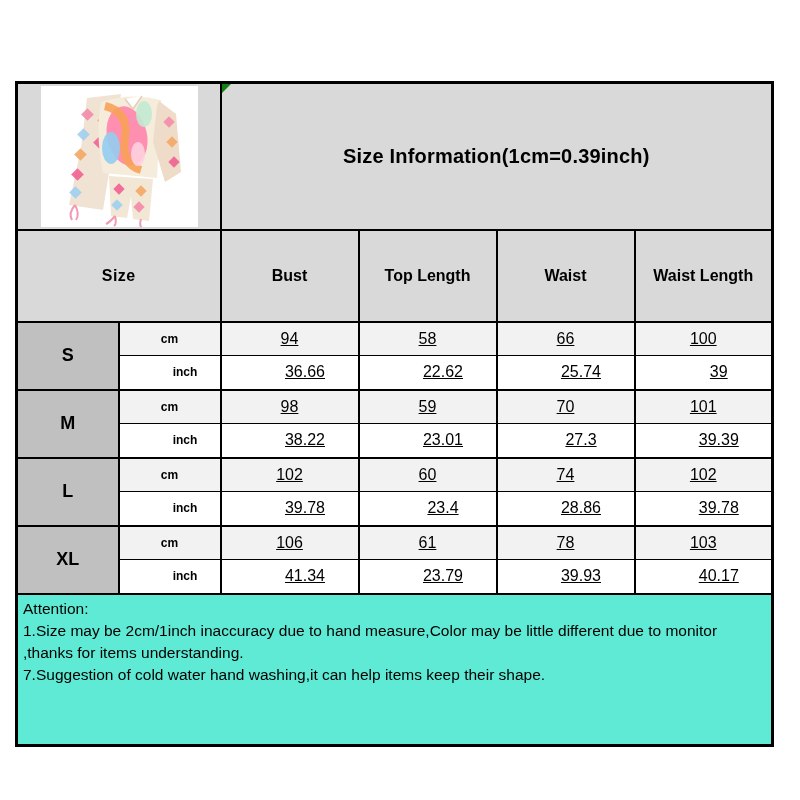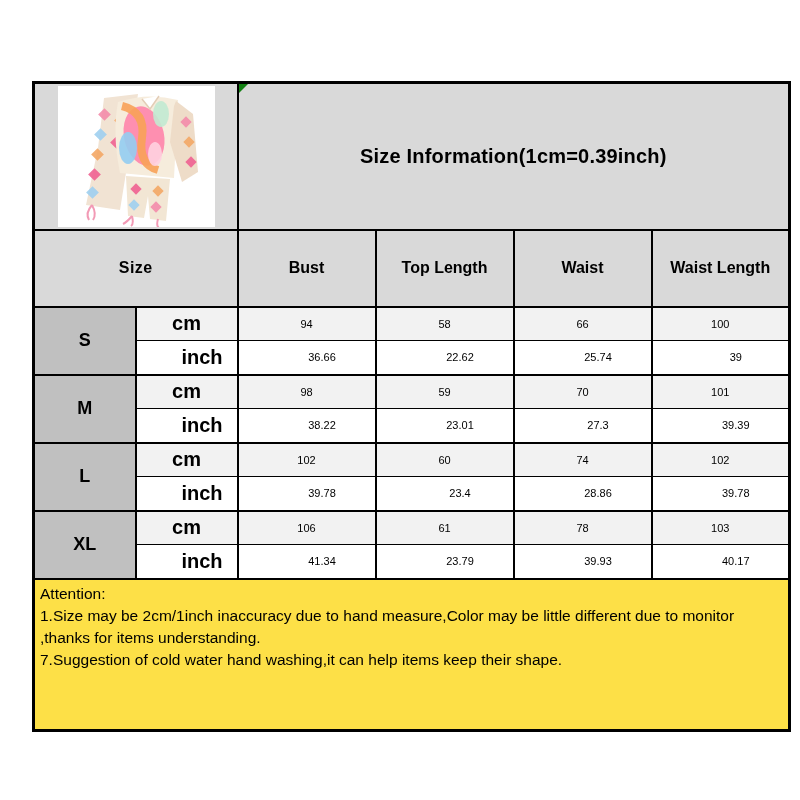--- a/index.html
+++ b/index.html
@@ -9,21 +9,21 @@
     background: #ffffff;
     font-family: "Liberation Sans", sans-serif;
     color: #000;
     position: relative;
     overflow: hidden;
   }
   .canvas { position: absolute; left: 0; top: 0; width: 800px; height: 800px; background: #fff; }
 
   table.size-table {
     position: absolute;
-    left: 32px; top: 81px;
+    left: 15px; top: 81px;
     width: 756px;
     border-collapse: collapse;
     table-layout: fixed;
     border: 3px solid #000;
   }
   td { border: 2px solid #000; text-align: center; vertical-align: middle; padding: 0; }
 
   
   .r-title { height: 147px; }
   .img-cell { background: #d9d9d9; position: relative; }
@@ -34,38 +34,38 @@
   }
   .title-cell { background: #d9d9d9; position: relative; font-weight: bold; font-size: 20px; letter-spacing: 0.2px; }
   .green-tri {
     position: absolute; left: 0; top: 0;
     width: 0; height: 0;
     border-top: 9px solid #128012;
     border-right: 9px solid transparent;
   }
 
   
-  .r-head { height: 77px; }
+  .r-head { height: 92px; }
   .r-head td { background: #d9d9d9; font-weight: bold; font-size: 16px; }
   .size-head { font-size: 28px; letter-spacing: 0.5px; }
 
   
   .cm-row, .inch-row { height: 34px; }
   .cm-row td { background: #f2f2f2; border-bottom-width: 1px; }
   .inch-row td { background: #ffffff; border-top-width: 1px; padding-left: 31px; }
   td.size-label {
     background: #c0c0c0; font-weight: bold; font-size: 18px;
     border-top-width: 2px; border-bottom-width: 2px;
   }
-  td.unit { font-weight: bold; font-size: 20px; }
-  td.val { font-weight: normal; font-size: 11px; }
+  td.unit { font-weight: bold; font-size: 12px; }
+  td.val { font-weight: normal; font-size: 16px; text-decoration: underline; }
 
   
   .attention {
-    background: #fde047;
+    background: #5eead4;
     height: 152px;
     text-align: left; vertical-align: top;
     padding: 3px 5px;
     font-size: 15.5px;
   }
   .att-line { line-height: 22px; white-space: nowrap; }
 </style>
 </head>
 <body>
 

